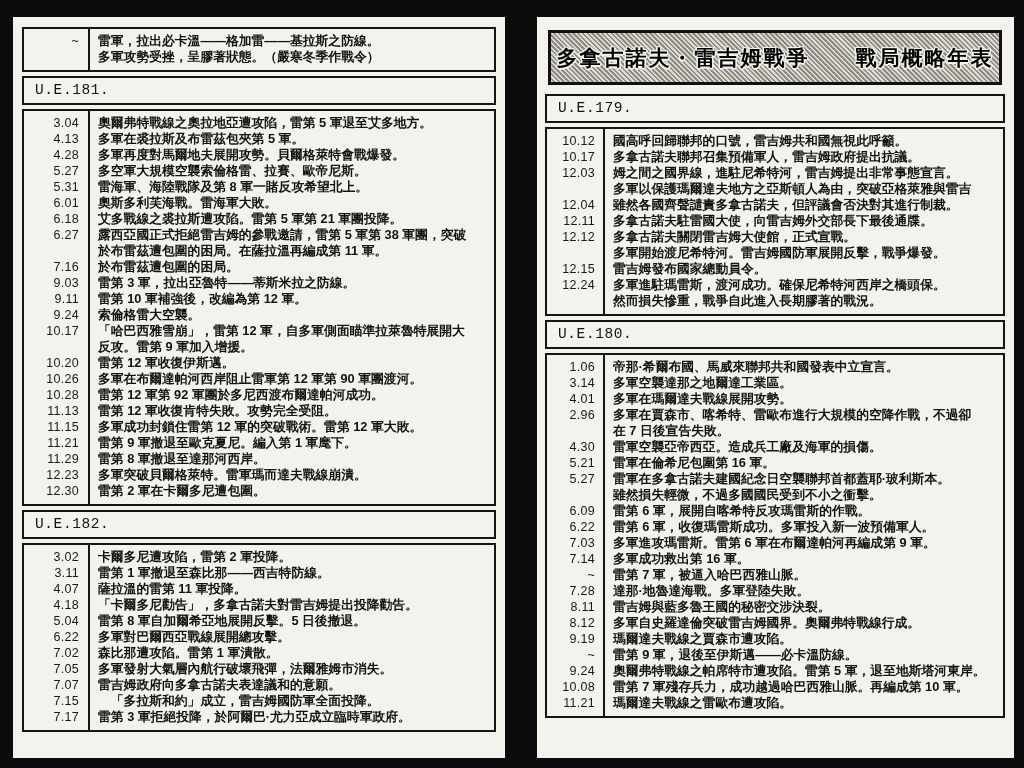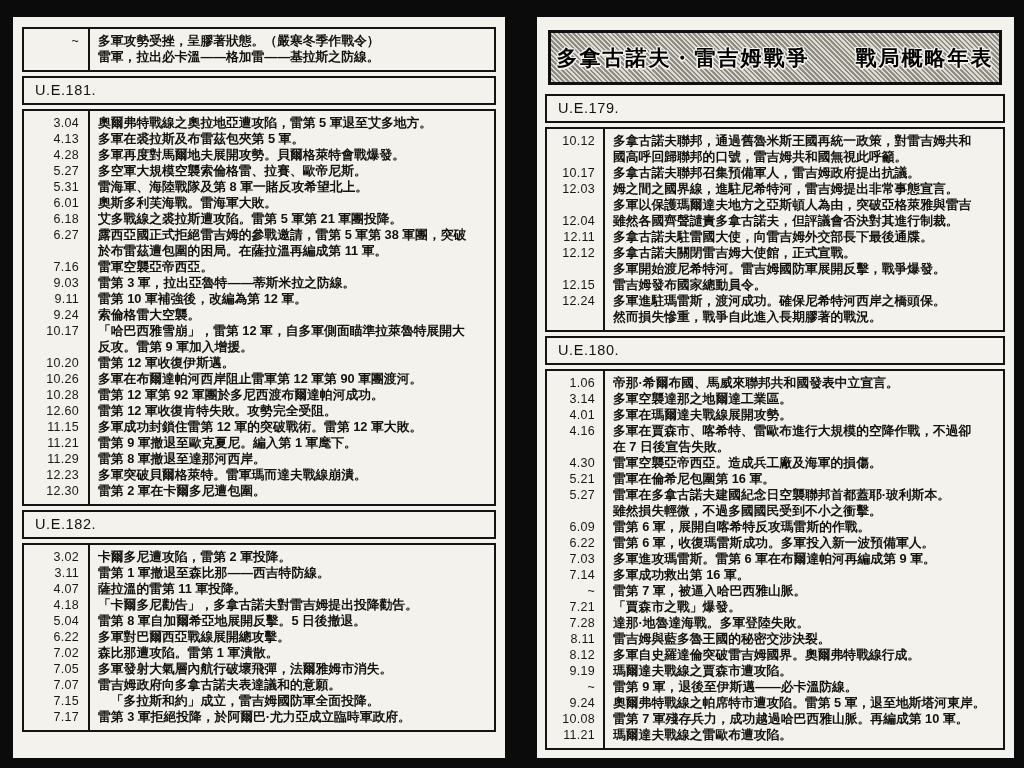--- a/index.html
+++ b/index.html
@@ -19,21 +19,21 @@
 
   .box{
     border:2px solid #141414;
     margin-bottom:4px;
     background:#f3f2ed;
     box-sizing:border-box;
   }
   .header-box{
     font-size:14.5px;font-weight:500;letter-spacing:.6px;
     padding:4px 6px 5px 11px;
-    font-family:Liberation Sans, sans-serif;
+    font-family:Liberation Mono, monospace;
   }
   .rows{position:relative;padding:4px 0 5px 0;}
   .rows::before{
     content:"";position:absolute;top:0;bottom:0;width:1.6px;background:#141414;
   }
   .page-left .rows::before{left:64px;}
   .page-right .rows::before{left:56px;}
   .row{display:flex;align-items:flex-start;}
   .date{
     flex:0 0 64px;box-sizing:border-box;text-align:right;padding-right:9px;
@@ -61,22 +61,22 @@
 </style>
 </head>
 <body>
 
 <div class="page page-left">
   <div class="box">
     <div class="rows">
         <div class="row">
           <div class="date">~</div>
           <div class="text">
+            <div class="line">雷軍，拉出必卡溫——格加雷——基拉斯之防線。</div>
             <div class="line">多軍攻勢受挫，呈膠著狀態。（嚴寒冬季作戰令）</div>
-            <div class="line">雷軍，拉出必卡溫——格加雷——基拉斯之防線。</div>
           </div>
         </div>
       </div>
   </div>
   <div class="box header-box">
     <span>U.E.181.</span>
   </div>
   <div class="box">
     <div class="rows">
         <div class="row">
@@ -124,21 +124,21 @@
         <div class="row">
           <div class="date">6.27</div>
           <div class="text">
             <div class="line">露西亞國正式拒絕雷吉姆的參戰邀請，雷第 5 軍第 38 軍團，突破</div>
             <div class="line">於布雷茲遭包圍的困局。在薩拉溫再編成第 11 軍。</div>
           </div>
         </div>
         <div class="row">
           <div class="date">7.16</div>
           <div class="text">
-            <div class="line">雷軍空襲亞帝西亞。</div>
+            <div class="line">於布雷茲遭包圍的困局。</div>
           </div>
         </div>
         <div class="row">
           <div class="date">9.03</div>
           <div class="text">
             <div class="line">雷第 3 軍，拉出亞魯特——蒂斯米拉之防線。</div>
           </div>
         </div>
         <div class="row">
           <div class="date">9.11</div>
@@ -171,21 +171,21 @@
             <div class="line">多軍在布爾達帕河西岸阻止雷軍第 12 軍第 90 軍團渡河。</div>
           </div>
         </div>
         <div class="row">
           <div class="date">10.28</div>
           <div class="text">
             <div class="line">雷第 12 軍第 92 軍團於多尼西渡布爾達帕河成功。</div>
           </div>
         </div>
         <div class="row">
-          <div class="date">12.60</div>
+          <div class="date">11.13</div>
           <div class="text">
             <div class="line">雷第 12 軍收復肯特失敗。攻勢完全受阻。</div>
           </div>
         </div>
         <div class="row">
           <div class="date">11.15</div>
           <div class="text">
             <div class="line">多軍成功封鎖住雷第 12 軍的突破戰術。雷第 12 軍大敗。</div>
           </div>
         </div>
@@ -295,21 +295,20 @@
     <span class="banner-title">多拿古諾夫・雷吉姆戰爭　　戰局概略年表</span>
   </div>
   <div class="box header-box">
     <span>U.E.179.</span>
   </div>
   <div class="box">
     <div class="rows">
         <div class="row">
           <div class="date">10.12</div>
           <div class="text">
-            <div class="line">多拿古諾夫聯邦，通過舊魯米斯王國再統一政策，對雷吉姆共和</div>
             <div class="line">國高呼回歸聯邦的口號，雷吉姆共和國無視此呼籲。</div>
           </div>
         </div>
         <div class="row">
           <div class="date">10.17</div>
           <div class="text">
             <div class="line">多拿古諾夫聯邦召集預備軍人，雷吉姆政府提出抗議。</div>
           </div>
         </div>
         <div class="row">
@@ -370,21 +369,21 @@
             <div class="line">多軍空襲達那之地爾達工業區。</div>
           </div>
         </div>
         <div class="row">
           <div class="date">4.01</div>
           <div class="text">
             <div class="line">多軍在瑪爾達夫戰線展開攻勢。</div>
           </div>
         </div>
         <div class="row">
-          <div class="date">4.16</div>
+          <div class="date">2.96</div>
           <div class="text">
             <div class="line">多軍在賈森市、喀希特、雷歐布進行大規模的空降作戰，不過卻</div>
             <div class="line">在 7 日後宣告失敗。</div>
           </div>
         </div>
         <div class="row">
           <div class="date">4.30</div>
           <div class="text">
             <div class="line">雷軍空襲亞帝西亞。造成兵工廠及海軍的損傷。</div>
           </div>
@@ -423,26 +422,20 @@
         <div class="row">
           <div class="date">7.14</div>
           <div class="text">
             <div class="line">多軍成功救出第 16 軍。</div>
           </div>
         </div>
         <div class="row">
           <div class="date">~</div>
           <div class="text">
             <div class="line">雷第 7 軍，被逼入哈巴西雅山脈。</div>
-          </div>
-        </div>
-        <div class="row">
-          <div class="date">7.21</div>
-          <div class="text">
-            <div class="line">「賈森市之戰」爆發。</div>
           </div>
         </div>
         <div class="row">
           <div class="date">7.28</div>
           <div class="text">
             <div class="line">達那·地魯達海戰。多軍登陸失敗。</div>
           </div>
         </div>
         <div class="row">
           <div class="date">8.11</div>

